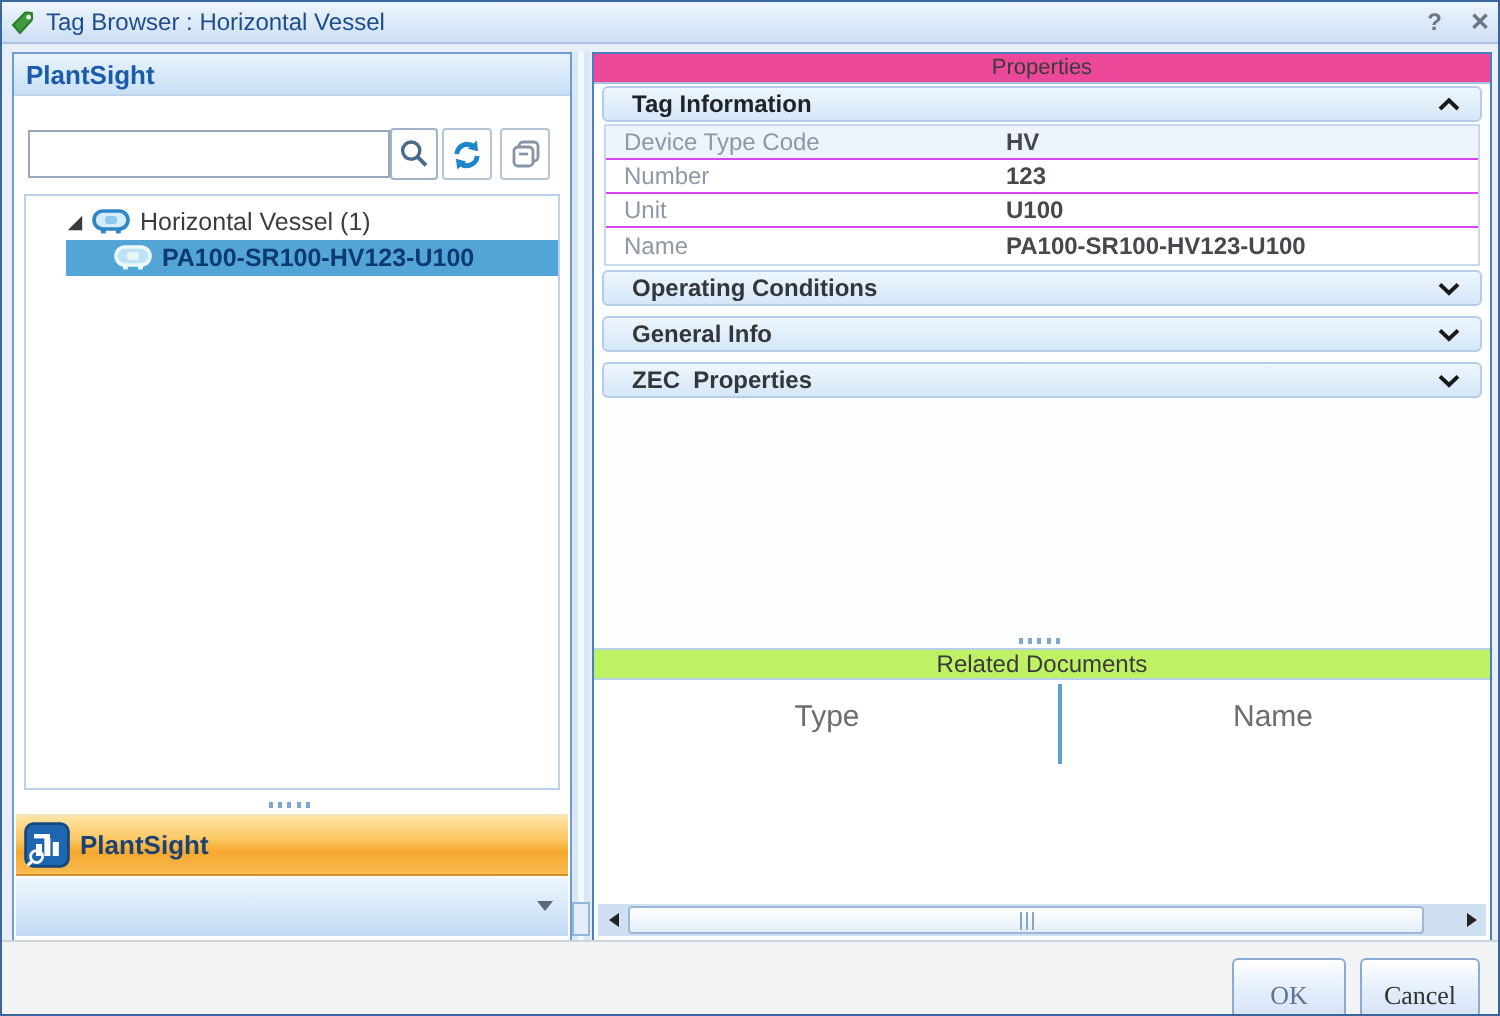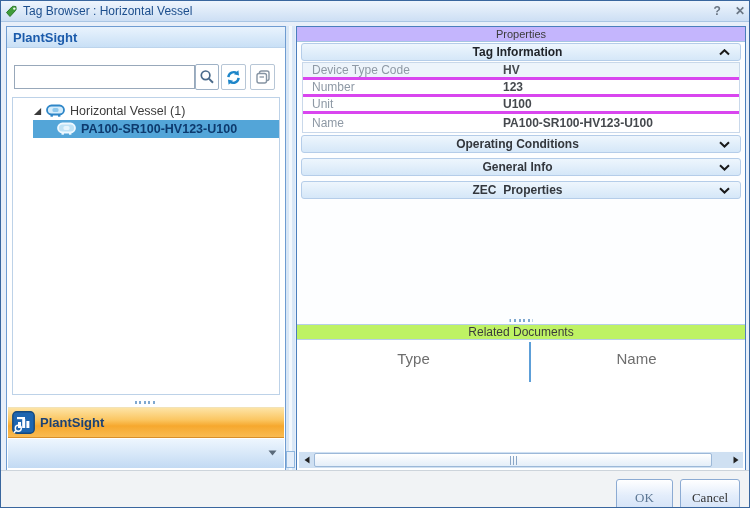--- a/index.html
+++ b/index.html
@@ -54,34 +54,34 @@
   
   .mid-strip { position:absolute; left:285px; top:25px; width:9px; height:445px;
                background:#d9e7f6; }
   .mid-strip .line { position:absolute; left:3px; top:0; bottom:0; width:3px; background:#f3f8fd; }
   .mid-strip .sq { position:absolute; left:0; bottom:3px; width:9px; height:17px;
                    background:#e4eefa; border:1px solid #8fb6de; }
 
   
   .right-panel { position:absolute; left:295px; top:25px; width:450px; height:446px;
                  background:#fdfeff; border:1px solid #4a7ebc; }
-  .props-bar { position:absolute; left:0; right:0; top:0; height:15px; background:#c4b5fd;
+  .props-bar { position:absolute; left:0; right:0; top:0; height:15px; background:#ec4899;
                border-bottom:1px solid #a5c4e2; text-align:center; font-size:11px; color:#3b3b3b;
                line-height:14px; }
   .section-hdr { position:absolute; left:4px; right:4px; height:18px;
                  border:1px solid #b5cde9; border-radius:3px;
                  background:linear-gradient(#eef6fd,#d5e7f8);
-                 display:flex; align-items:center; padding:0 10px 0 14px; font-size:12px;text-align:center; }
+                 display:flex; align-items:center; padding:0 10px 0 14px; font-size:12px; }
   .section-hdr .s-label { flex:1; color:#20242a; font-weight:bold; white-space:pre; }
   .section-hdr.collapsed .s-label { font-weight:600; color:#33373d; }
   .hdr-taginfo { top:16px; } .hdr-opcond { top:108px; } .hdr-geninfo { top:131px; } .hdr-zec { top:154px; }
 
   .prop-grid { position:absolute; left:5px; right:5px; top:35px; height:71px;
                border:1px solid #c9d8ea; background:#fff; }
-  .prop-row { height:17px; display:flex; align-items:center; border-bottom:3px solid #d946ef;
+  .prop-row { height:17px; display:flex; align-items:center; border-bottom:1px solid #d946ef;
               font-size:12px; }
   .prop-row:first-child { background:#edf4fb; }
   .prop-row:last-child { border-bottom:none; }
   .p-label { width:200px; padding-left:9px; color:#8e99a5; }
   .p-value { color:#45494e; font-weight:bold; }
 
   .rp-dots { top:292px; }
   .related-bar { position:absolute; left:0; right:0; top:297px; height:16px; background:#bef264;
                  border-top:1px solid #b7cfe8; border-bottom:1px solid #b7cfe8;
                  text-align:center; font-size:12px; color:#3b3b3b; line-height:15px; }

